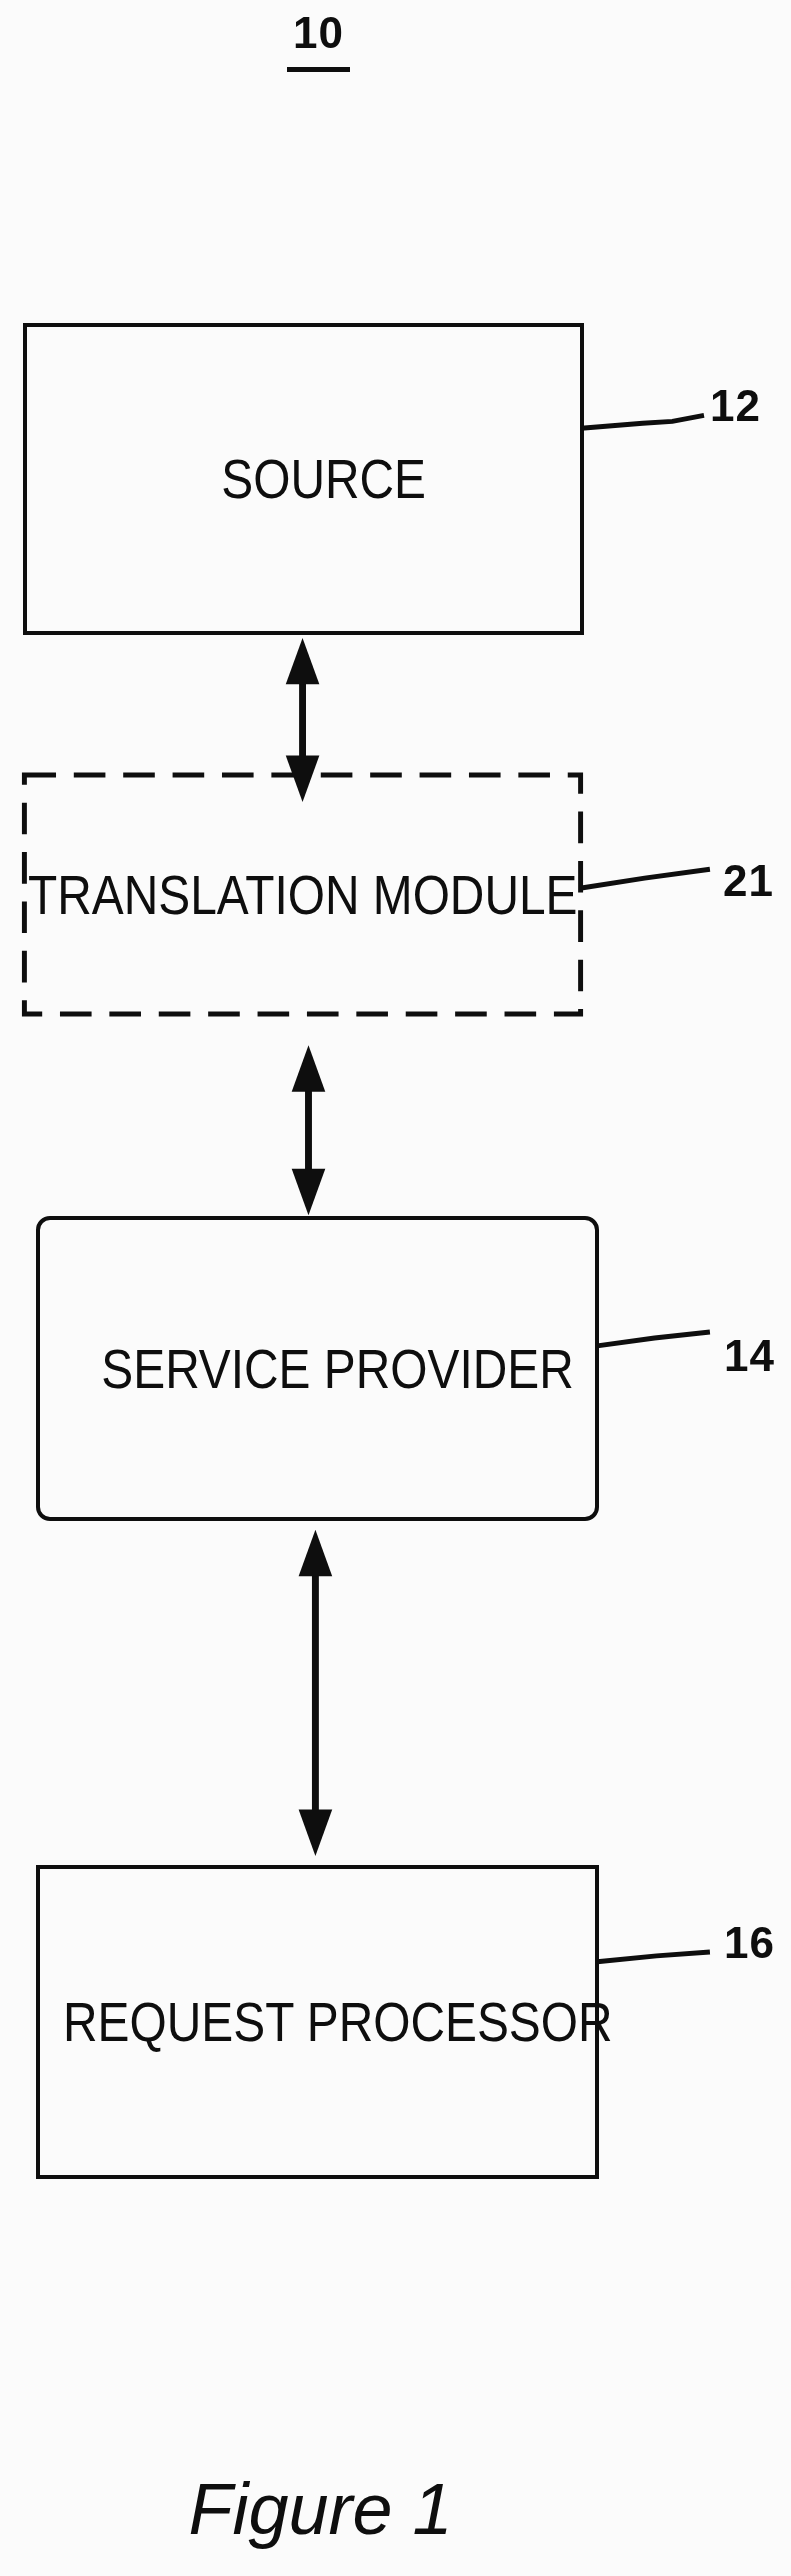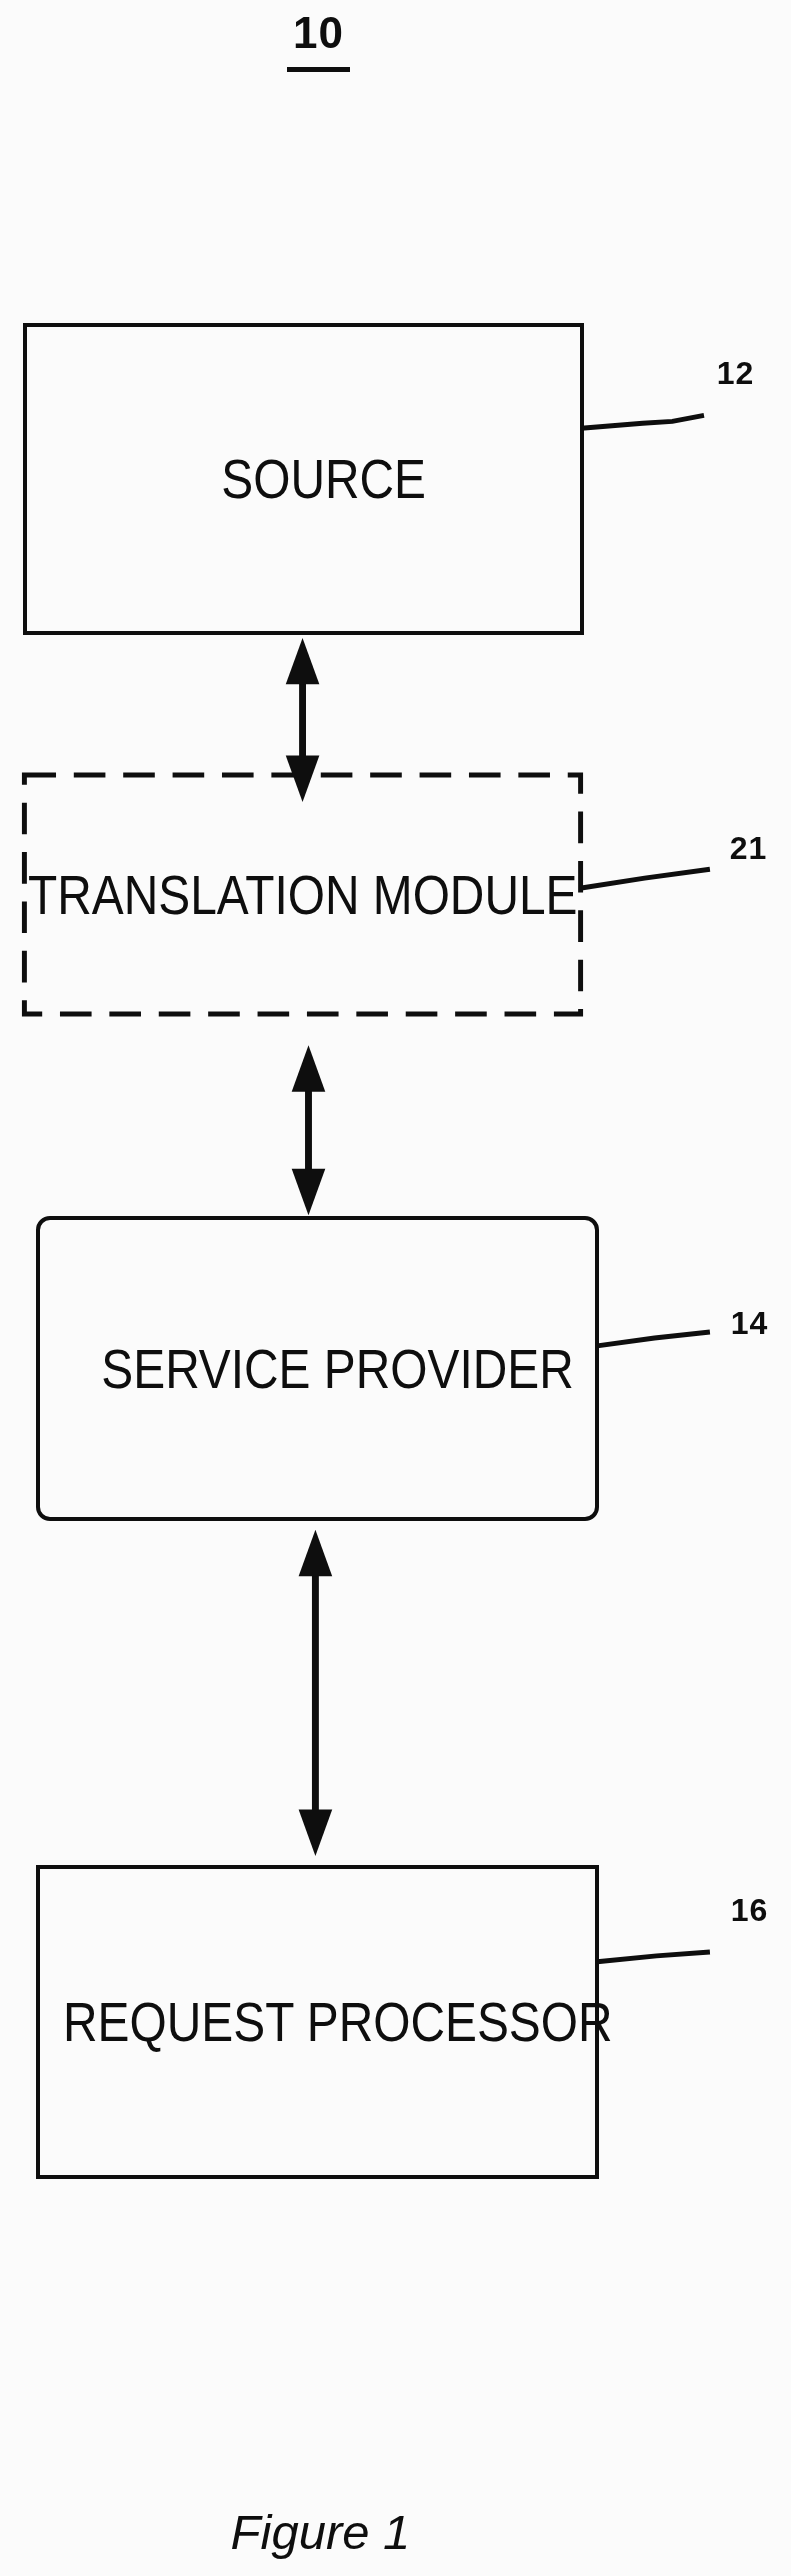--- a/index.html
+++ b/index.html
@@ -39,33 +39,33 @@
     transform-origin:center center;
     color:var(--ink);
   }
   #box-source{left:23px;top:323px;width:561px;height:312px;}
   #box-translation{left:21px;top:772px;width:563px;height:245px;}
   #box-service{left:36px;top:1216px;width:563px;height:305px;border-radius:14px;}
   #box-request{left:36px;top:1857px;width:563px;height:314px;margin-top:8px;}
   .dashed-border{position:absolute;left:0;top:0;width:100%;height:100%;}
   .ref-label{
     position:absolute;width:59px;text-align:center;
-    font-size:32px;font-weight:600;line-height:42px;
+    font-size:44px;font-weight:600;line-height:42px;
     letter-spacing:1px;
+    margin-top:33px;
   }
   #ref-12{left:706px;top:352px;}
   #ref-32{left:719px;top:827px;}
   #ref-14{left:720px;top:1302px;}
   #ref-16{left:720px;top:1889px;}
   #figure-caption{
     position:absolute;left:103px;top:2468px;width:435px;
     text-align:center;
-    font-size:49px;font-style:italic;font-weight:400;
+    font-size:72px;font-style:italic;font-weight:400;
     letter-spacing:0px;
-    margin-top:36px;
   }
   #overlay{position:absolute;left:0;top:0;pointer-events:none;}
 </style>
 </head>
 <body>
 
 <div id="canvas">
 
   <div class="diagram-number">10</div>
 

